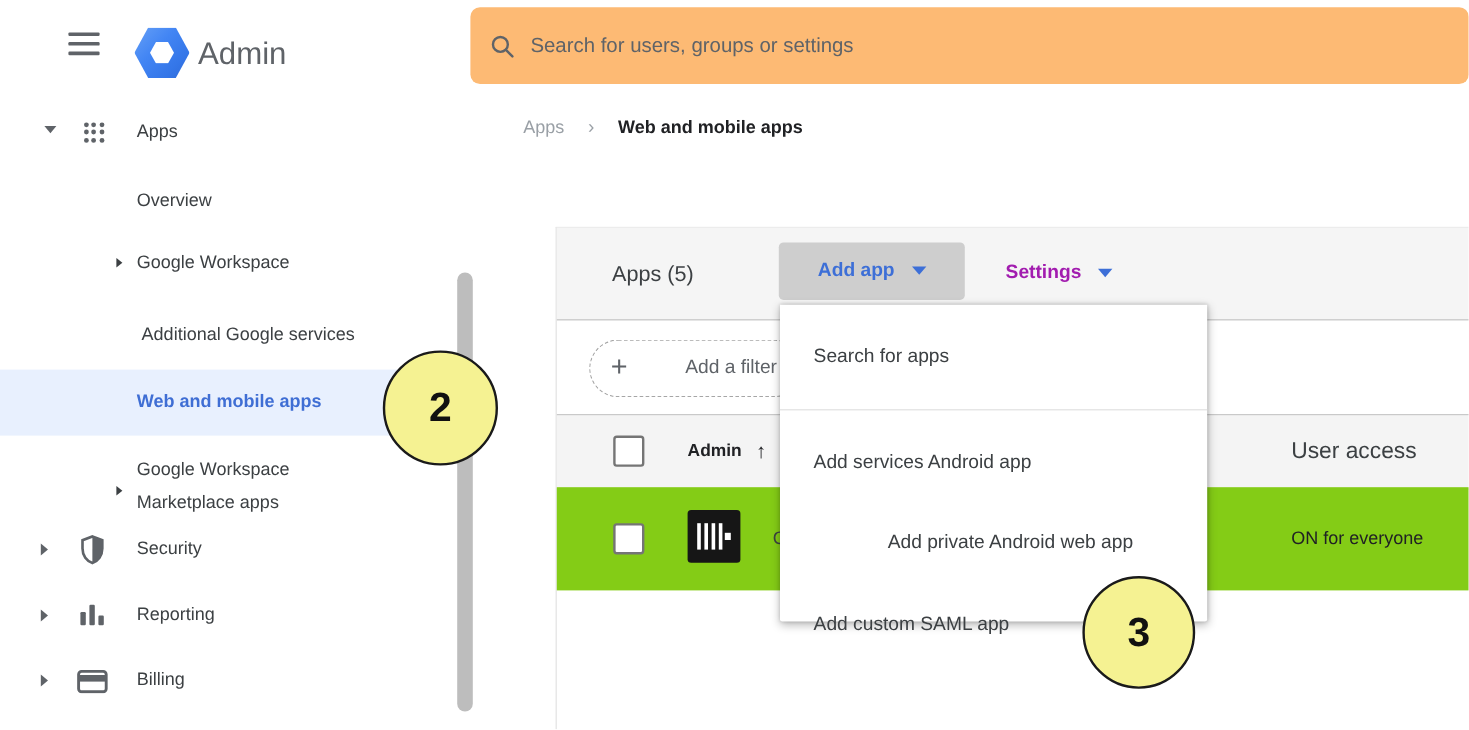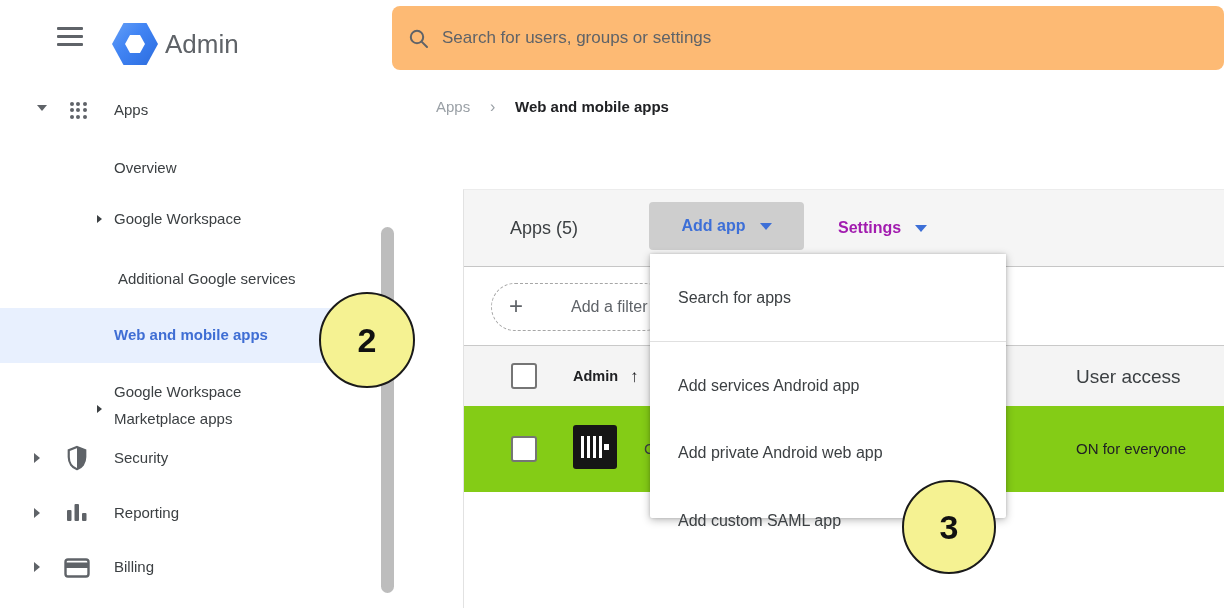--- a/index.html
+++ b/index.html
@@ -191,21 +191,21 @@
       </div>
       <div class="app-name">C</div>
       <div class="row-access">ON for everyone</div>
     </div>
   </div>
 
   <div class="abs menu">
     <div class="menu-item" style="top:24px;">Search for apps</div>
     <div class="menu-div"></div>
     <div class="menu-item" style="top:112px;">Add services Android app</div>
-    <div class="menu-item" style="top:179px;">Add private Android web app</div>
+    <div class="menu-item" style="top:179px;text-align:center;">Add private Android web app</div>
     <div class="menu-item" style="top:247px;">Add custom SAML app</div>
   </div>
 
   <div class="abs badge badge2">
     <span>2</span>
   </div>
   <div class="abs badge badge3">
     <span>3</span>
   </div>
 

